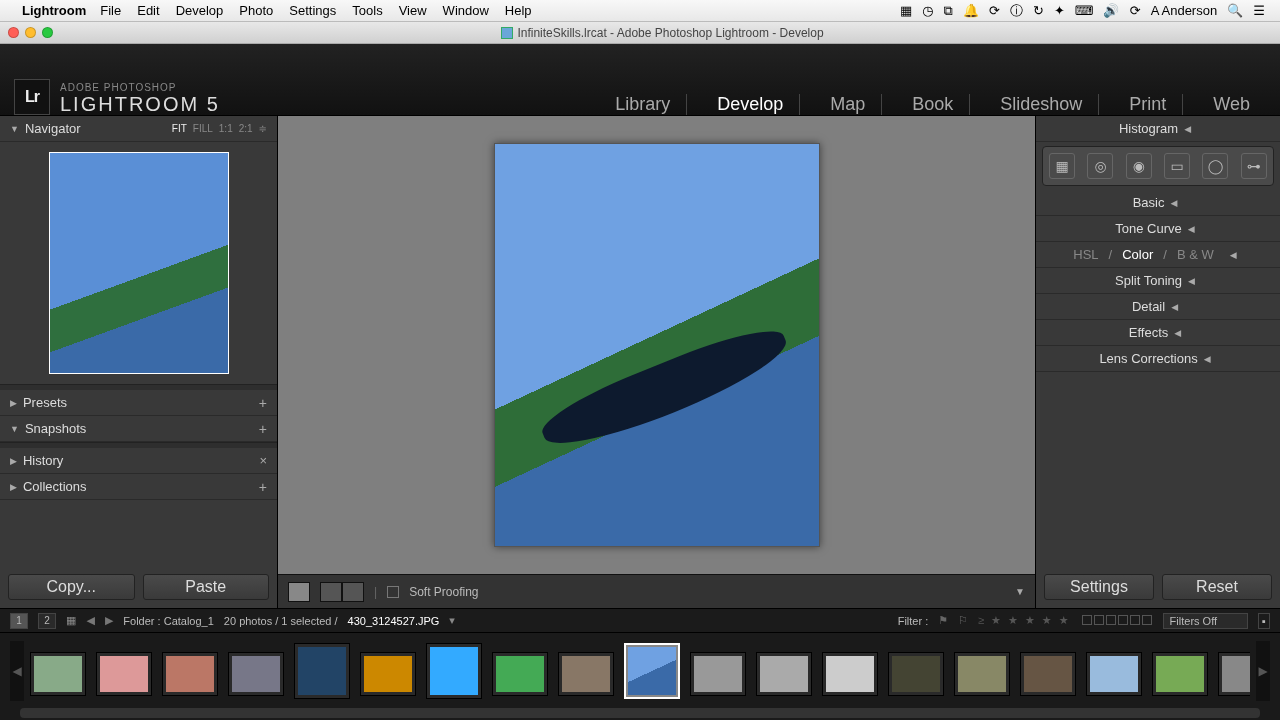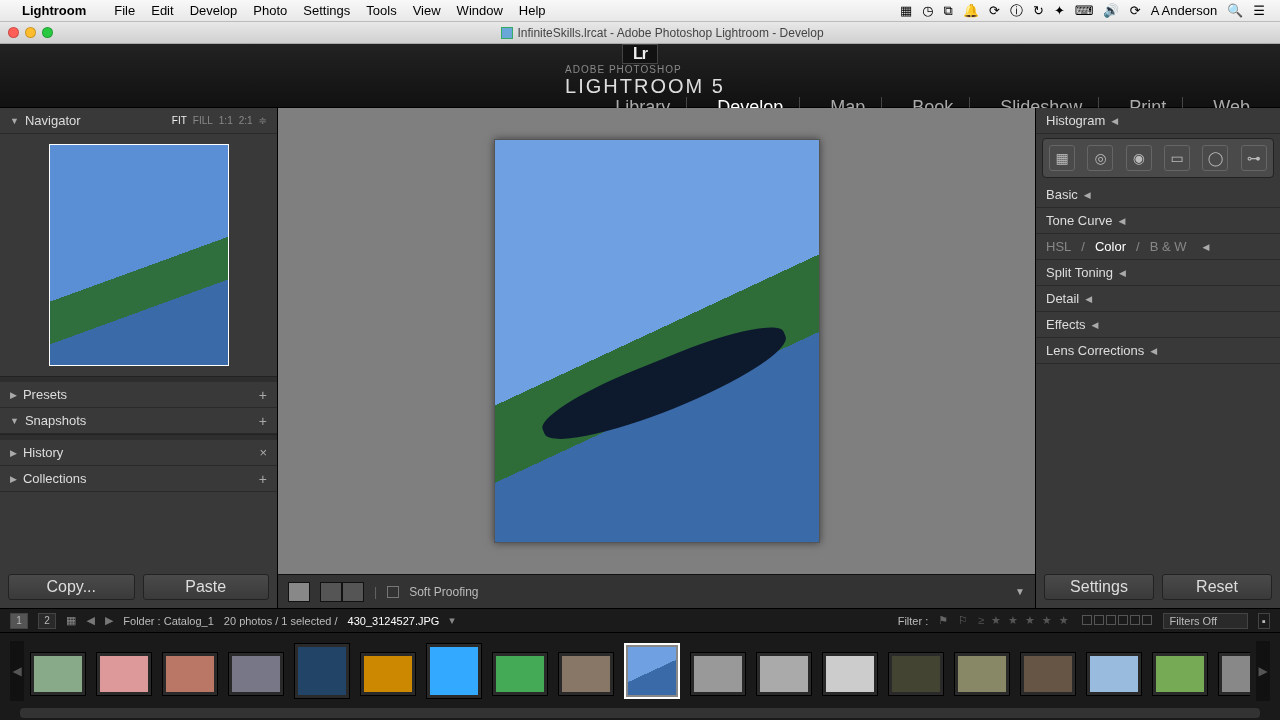--- a/index.html
+++ b/index.html
@@ -1,36 +1,36 @@
 <!DOCTYPE html>
 <html><head>
 <meta charset="utf-8">
 <style>
   * { box-sizing: border-box; margin: 0; padding: 0; font-family: "Lucida Grande", "Helvetica Neue", Arial, sans-serif; }
   body { width: 1280px; height: 720px; overflow: hidden; background: #1a1a1a; color: #ccc; font-size: 12px; }
 
   
   .mac-menubar { height: 22px; background: linear-gradient(#f8f8f8, #e8e8e8); display: flex; align-items: center; padding: 0 10px; color: #000; font-size: 13px; border-bottom: 1px solid #bbb; }
   .mac-menubar .apple { font-size: 15px; margin-right: 12px; }
-  .mac-menubar .app-name { font-weight: bold; margin-right: 28px; }
+  .mac-menubar .app-name { font-weight: bold; margin-right: 14px; }
   .mac-menubar .menu-item { margin-right: 16px; cursor: default; }
   .mac-menubar .spacer { flex: 1; }
   .mac-menubar .status-icon { margin: 0 5px; font-size: 13px; }
 
   
   .window-titlebar { height: 22px; background: linear-gradient(#e8e8e8, #d0d0d0); display: flex; align-items: center; padding: 0 8px; border-bottom: 1px solid #aaa; }
   .traffic { display: flex; gap: 6px; }
   .traffic span { width: 11px; height: 11px; border-radius: 50%; display: inline-block; border: 1px solid rgba(0,0,0,0.2); }
   .tl-red { background: #ff5f57; } .tl-yel { background: #ffbd2e; } .tl-grn { background: #28c940; }
   .window-titlebar .title { flex: 1; text-align: center; font-size: 12px; color: #444; }
   .window-titlebar .title .docicon { display:inline-block; width:12px;height:12px;background:#6aa7d9;border:1px solid #3a6; margin-right:4px; vertical-align:-2px;}
 
   
   .lr { height: calc(720px - 44px); display: flex; flex-direction: column; background: #1a1a1a; }
-  .lr-header { height: 64px; background: linear-gradient(#222, #111); display: flex; align-items: center; padding: 0 14px; border-bottom: 1px solid #000; flex-direction: column; }
+  .lr-header { height: 72px; background: linear-gradient(#222, #111); display: flex; align-items: flex-end; padding: 0 14px; border-bottom: 1px solid #000; }
   .lr-logo-box { width: 36px; height: 36px; background: #111; border: 1px solid #444; display:flex;align-items:center;justify-content:center; color:#eee; font-weight:bold; font-size:16px; letter-spacing:-1px; }
   .lr-brand { margin-left: 10px; line-height:1.1; }
   .lr-brand .sub { font-size: 10px; color: #888; letter-spacing: 1px; }
   .lr-brand .main { font-size: 20px; color: #ddd; letter-spacing: 2px; }
   .lr-modules { margin-left:auto; display:flex; align-items:center; gap:14px; font-size:18px; }
   .lr-modules .mod { color:#aaa; padding: 0 16px; border-right: 1px solid #444; cursor:pointer; }
   .lr-modules .mod:last-child { border-right:none; }
   .lr-modules .mod.active { color:#fff; }
 
   .lr-body { flex:1; display:flex; min-height:0; }
@@ -50,21 +50,21 @@
   .panel-header .x { margin-left:auto; color:#aaa; }
 
   .navigator-img { margin:10px auto; width:180px; height:222px; border:1px solid #fff; background:linear-gradient(160deg,#5a8fd6 0%, #5a8fd6 55%, #2f6f3e 55%, #2f6f3e 70%, #3a6aa8 70%); position:relative; }
 
   .gap-line { height:6px; background:#2e2e2e; border-top:1px solid #222; }
 
   .btn-row { display:flex; gap:8px; padding:8px; background:#393939; }
   .lr-btn { flex:1; height:26px; background:linear-gradient(#4a4a4a,#3a3a3a); border:1px solid #222; color:#ddd; font-size:16px; border-radius:3px; cursor:pointer; display:flex;align-items:center;justify-content:center; }
 
   
-  .right .panel-header { justify-content:flex-start; }
+  .right .panel-header { justify-content:center; }
   .right .panel-header .label { margin-right:6px; }
   .right .tools { height:40px; background:#4a4a4a; border:1px solid #222; margin:4px 6px; border-radius:4px; display:flex; align-items:center; justify-content:space-around; }
   .tool-ico { width:26px;height:26px;border:1px solid #666; border-radius:3px; display:flex;align-items:center;justify-content:center;color:#bbb;font-size:14px;}
   .hsl-row { justify-content:flex-end; gap:10px; color:#888;}
   .hsl-row .sel{color:#fff;}
 
   
   .canvas-area { flex:1; display:flex; align-items:center; justify-content:center; background:#7f7f7f; }
   .photo { width:326px; height:404px; background:linear-gradient(155deg,#6fa1e2 0%, #6fa1e2 48%, #2e6d38 48%, #2e6d38 62%, #3a6aa8 62%, #3a6aa8 100%); border:1px solid #555; box-shadow:0 0 8px rgba(0,0,0,0.5); position:relative; }
   .photo .board { position:absolute; left:40px; top:220px; width:260px; height:50px; background:#0d1a2e; transform:rotate(-22deg); border-radius:40% 40% 50% 50%; }

